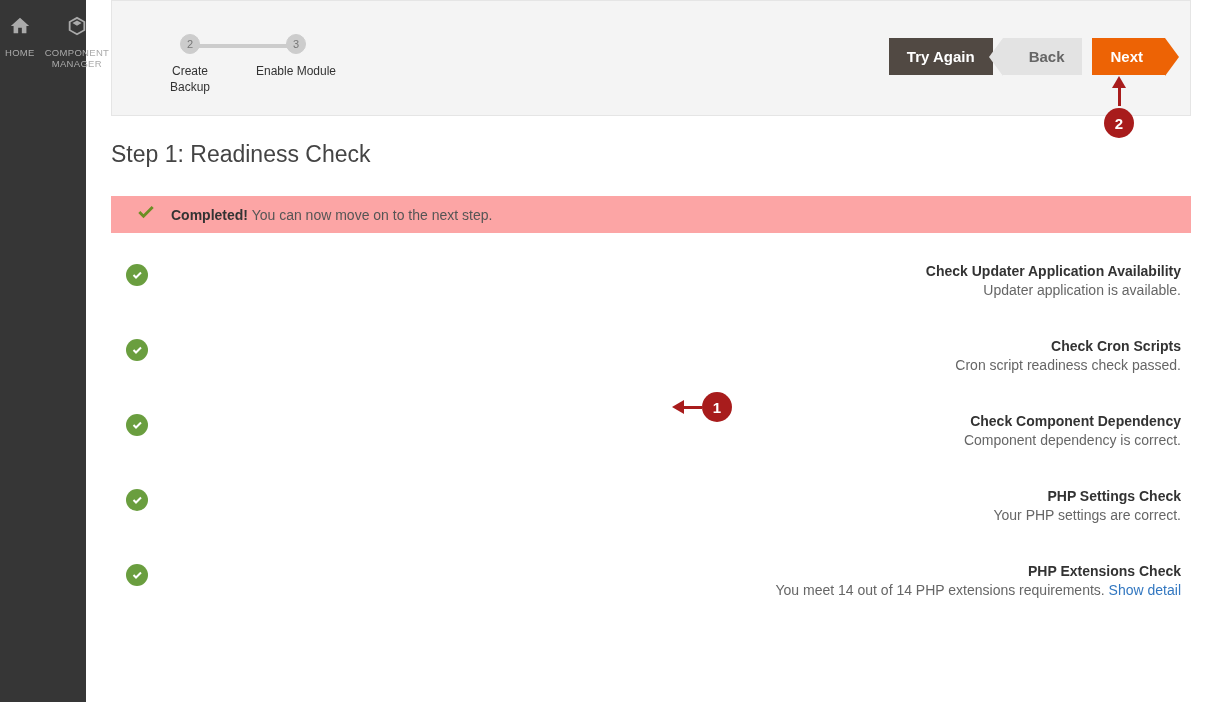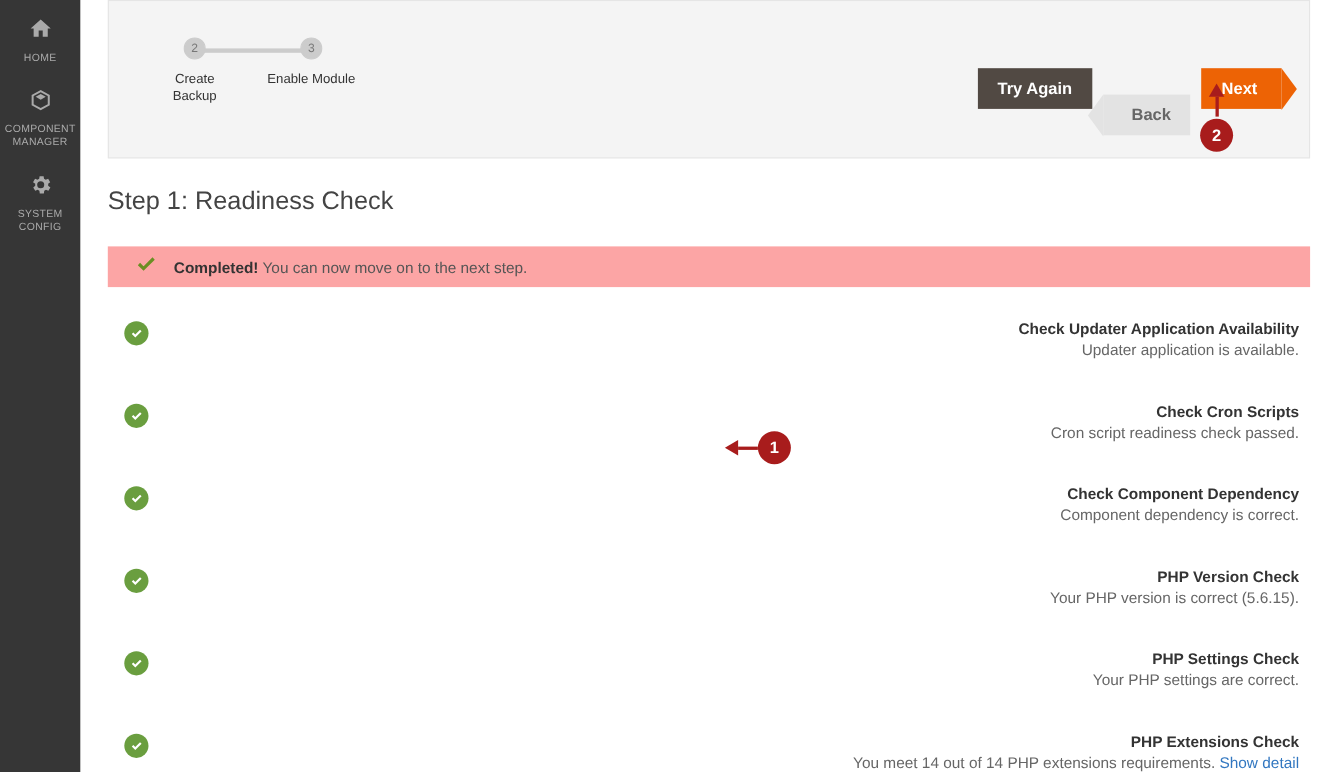--- a/index.html
+++ b/index.html
@@ -9,25 +9,25 @@
     }
     body {
       font-family: 'Helvetica Neue', Helvetica, Arial, sans-serif;
       background: #fff;
       display: flex;
       width: 1206px;
       height: 702px;
       overflow: hidden;
     }
     .sidebar {
-      width: 73px;
+      width: 86px;
       background: #363636;
       color: #a5a5a5;
       display: flex;
-      flex-direction: column;
+      flex-direction: row;
       padding-top: 5px;
     }
     .sidebar-item {
       display: flex;
       flex-direction: column;
       align-items: center;
       padding: 10px 5px 12px;
       cursor: pointer;
       text-align: center;
     }
@@ -128,21 +128,20 @@
     }
     .btn-dark {
       background: #514943;
       color: #fff;
     }
     .btn-back {
       background: #e3e3e3;
       color: #666;
       position: relative;
       padding-left: 26px;
-      margin-top: 48px;
     }
     .btn-back::before {
       content: '';
       position: absolute;
       left: -14px;
       top: 0;
       width: 0;
       height: 0;
       border-top: 19px solid transparent;
       border-bottom: 19px solid transparent;
@@ -375,42 +374,31 @@
           <div class="check-desc">Component dependency is correct.</div>
         </div>
       </div>
       <div class="check-item">
         <div class="check-circle">
           <svg viewBox="0 0 24 24" fill="none" stroke="#fff" stroke-width="4">
               <polyline points="5 12 10 17 20 7"></polyline>
             </svg>
         </div>
         <div class="check-content">
-          <div class="check-title">PHP Version Check</div>
-          <div class="check-desc">Your PHP version is correct (5.6.15).</div>
+          <div class="check-title">PHP Settings Check</div>
+          <div class="check-desc">Your PHP settings are correct.</div>
         </div>
       </div>
       <div class="check-item">
         <div class="check-circle">
           <svg viewBox="0 0 24 24" fill="none" stroke="#fff" stroke-width="4">
               <polyline points="5 12 10 17 20 7"></polyline>
             </svg>
         </div>
         <div class="check-content">
-          <div class="check-title">PHP Settings Check</div>
-          <div class="check-desc">Your PHP settings are correct.</div>
-        </div>
-      </div>
-      <div class="check-item">
-        <div class="check-circle">
-          <svg viewBox="0 0 24 24" fill="none" stroke="#fff" stroke-width="4">
-              <polyline points="5 12 10 17 20 7"></polyline>
-            </svg>
-        </div>
-        <div class="check-content">
           <div class="check-title">PHP Extensions Check</div>
           <div class="check-desc"><span>You meet 14 out of 14 PHP extensions requirements. </span><a href="#">Show detail</a></div>
         </div>
       </div>
     </div>
   </div>
 
   <div class="annotation-arrow" style="left:586px; top:400px; display:flex; align-items:center;">
     <div class="arrow-left"></div>
     <div class="arrow-line" style="width:18px;"></div>

